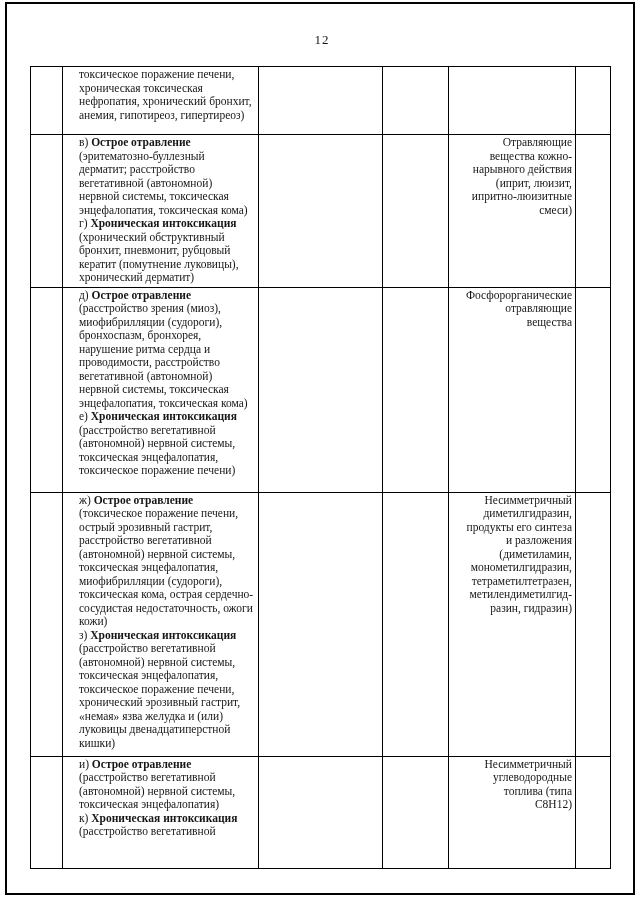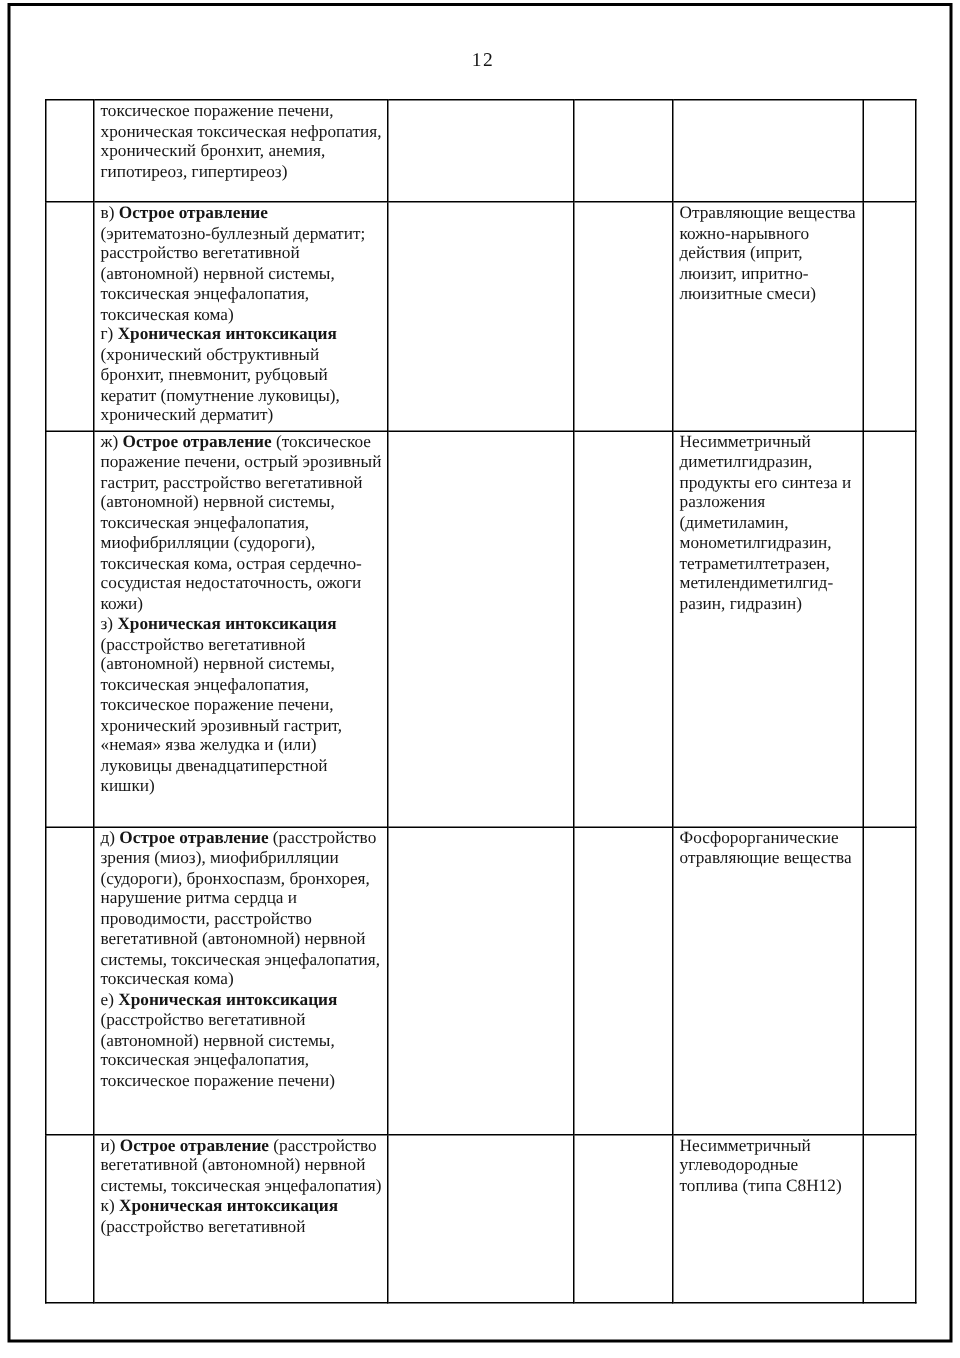--- a/index.html
+++ b/index.html
@@ -32,24 +32,24 @@
     top: 66px;
     width: 580px;
     border-collapse: collapse;
     table-layout: fixed;
   }
   table.doc-table td {
     border: 1px solid #000;
     vertical-align: top;
     font-size: 11.5px;
     line-height: 13.5px;
-    padding: 1px 3px 2px 4px;
+    padding: 1px 3px 2px 16px;
   }
   td.c-right {
-    text-align: left;
+    text-align: right;
     padding-top: 4px;
     padding-left: 4px;
     padding-right: 4px;
   }
   p.blk { margin: 0; text-align: left; }
   p.blk .ttl { font-weight: bold; }
   .rtxt { display: block; }
 </style>
 </head>
 <body>
@@ -89,44 +89,44 @@
         <p class="blk"><span>г)</span> <b class="ttl">Хроническая интоксикация</b> <span>(хронический обструктивный бронхит, пневмонит, рубцовый кератит (помутнение луковицы), хронический дерматит)</span></p>
       </td>
       <td></td>
       <td></td>
       <td class="c-right">
         <span class="rtxt">Отравляющие вещества кожно-нарывного действия (иприт, люизит, ипритно-люизитные смеси)</span>
       </td>
       <td></td>
     </tr>
 
+    <tr style="height:205px">
+      <td></td>
+      <td>
+        <p class="blk"><span>д)</span> <b class="ttl">Острое отравление</b> <span>(расстройство зрения (миоз), миофибрилляции (судороги), бронхоспазм, бронхорея, нарушение ритма сердца и проводимости, расстройство вегетативной (автономной) нервной системы, токсическая энцефалопатия, токсическая кома)</span></p>
+        <p class="blk"><span>е)</span> <b class="ttl">Хроническая интоксикация</b> <span>(расстройство вегетативной (автономной) нервной системы, токсическая энцефалопатия, токсическое поражение печени)</span></p>
+      </td>
+      <td></td>
+      <td></td>
+      <td class="c-right">
+        <span class="rtxt">Фосфорорганические отравляющие вещества</span>
+      </td>
+      <td></td>
+    </tr>
+
     <tr style="height:264px">
       <td></td>
       <td>
         <p class="blk"><span>ж)</span> <b class="ttl">Острое отравление</b> <span>(токсическое поражение печени, острый эрозивный гастрит, расстройство вегетативной (автономной) нервной системы, токсическая энцефалопатия, миофибрилляции (судороги), токсическая кома, острая сердечно-сосудистая недостаточность, ожоги кожи)</span></p>
         <p class="blk"><span>з)</span> <b class="ttl">Хроническая интоксикация</b> <span>(расстройство вегетативной (автономной) нервной системы, токсическая энцефалопатия, токсическое поражение печени, хронический эрозивный гастрит, «немая» язва желудка и (или) луковицы двенадцатиперстной кишки)</span></p>
       </td>
       <td></td>
       <td></td>
       <td class="c-right">
         <span class="rtxt">Несимметричный диметилгидразин, продукты его синтеза и разложения (диметиламин, монометилгидразин, тетраметилтетразен, метилендиметилгид-разин, гидразин)</span>
-      </td>
-      <td></td>
-    </tr>
-
-    <tr style="height:205px">
-      <td></td>
-      <td>
-        <p class="blk"><span>д)</span> <b class="ttl">Острое отравление</b> <span>(расстройство зрения (миоз), миофибрилляции (судороги), бронхоспазм, бронхорея, нарушение ритма сердца и проводимости, расстройство вегетативной (автономной) нервной системы, токсическая энцефалопатия, токсическая кома)</span></p>
-        <p class="blk"><span>е)</span> <b class="ttl">Хроническая интоксикация</b> <span>(расстройство вегетативной (автономной) нервной системы, токсическая энцефалопатия, токсическое поражение печени)</span></p>
-      </td>
-      <td></td>
-      <td></td>
-      <td class="c-right">
-        <span class="rtxt">Фосфорорганические отравляющие вещества</span>
       </td>
       <td></td>
     </tr>
 
     <tr style="height:112px">
       <td></td>
       <td>
         <p class="blk"><span>и)</span> <b class="ttl">Острое отравление</b> <span>(расстройство вегетативной (автономной) нервной системы, токсическая энцефалопатия)</span></p>
         <p class="blk"><span>к)</span> <b class="ttl">Хроническая интоксикация</b> <span>(расстройство вегетативной</span></p>
       </td>

